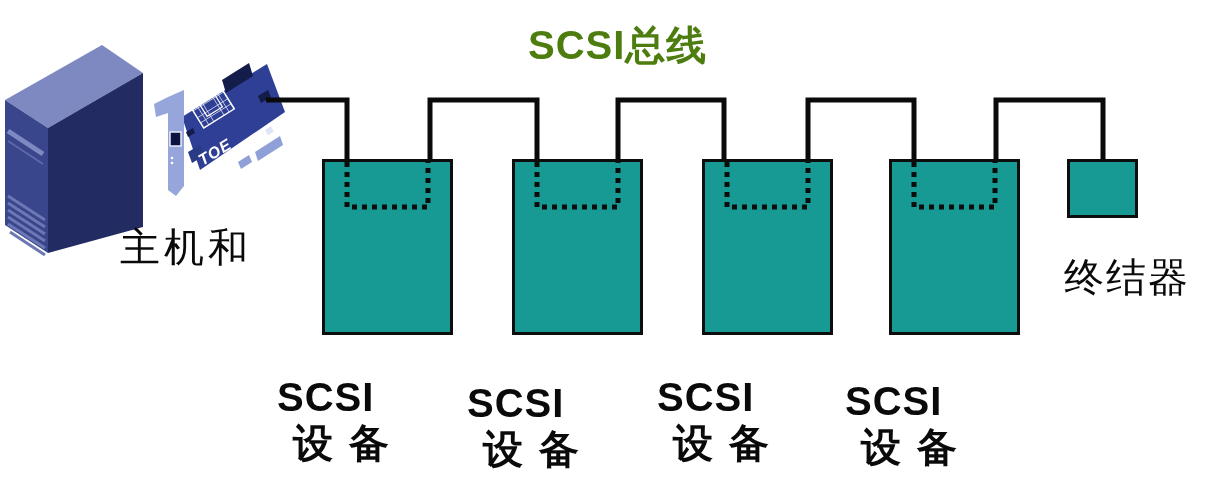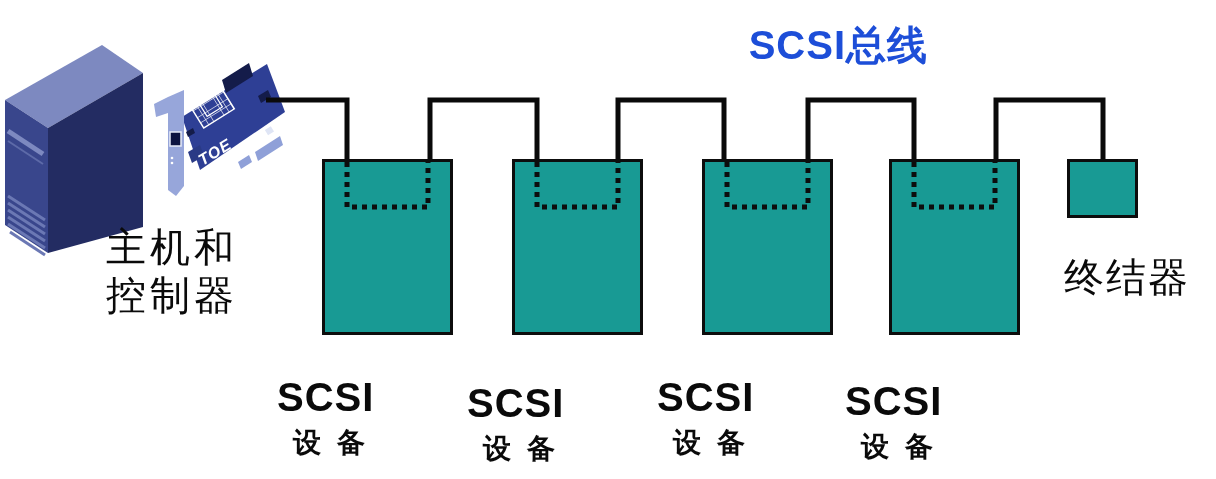--- a/index.html
+++ b/index.html
@@ -7,28 +7,28 @@
     position: relative;
     width: 1216px;
     height: 479px;
     background: #ffffff;
     overflow: hidden;
     font-family: "Liberation Sans", sans-serif;
   }
   .abs { position: absolute; }
   .title {
     top: 18px; left: 528px; width: 400px;
-    text-align: right;
+    text-align: left;
     font-size: 40px; font-weight: bold;
-    color: #1d4ed8;
+    color: #4d7c0f;
     letter-spacing: 1px;
     white-space: nowrap;
   }
   .host-label {
-    top: 224px; left: 52px; width: 240px;
+    top: 224px; left: 66px; width: 240px;
     text-align: center;
     font-family: "Liberation Serif", serif;
     font-size: 40px; line-height: 48px;
     color: #0a0a0a;
     letter-spacing: 4px;
   }
   .terminator-label {
     top: 250px; left: 1032px; width: 190px;
     text-align: center;
     font-family: "Liberation Serif", serif;
@@ -60,21 +60,21 @@
     color: #0a0a0a;
   }
   .device-label .en {
     display: block;
     font-size: 40px; font-weight: bold;
     line-height: 46px;
     letter-spacing: 1px;
   }
   .device-label .cn {
     display: block;
-    font-size: 28px; font-weight: bold;
+    font-size: 40px; font-weight: bold;
     line-height: 46px;
     letter-spacing: 16px;
     text-indent: 16px;
   }
   .bus-svg, .host-svg { position: absolute; }
 </style>
 </head>
 <body>
 
 <div class="canvas">
@@ -156,21 +156,20 @@
       <path d="M22,0 V45 H103 V0" fill="none" stroke-width="5" stroke-dasharray="5 5" stroke="#0d0d0d"></path>
     </svg>
   </div>
 
   <div class="terminator-box" style="background-color: rgb(24, 154, 148);"></div>
 
   <div class="abs title">SCSI总线</div>
 
   <div class="abs host-label">
     <span>主机和</span><br>
-    <span>控制器</span>
   </div>
 
   <div class="device-label" style="left:277px;">
     <span class="en">SCSI</span>
     <span class="cn">设备</span>
   </div>
   <div class="device-label" style="left:467px; top:380px;">
     <span class="en">SCSI</span>
     <span class="cn">设备</span>
   </div>

